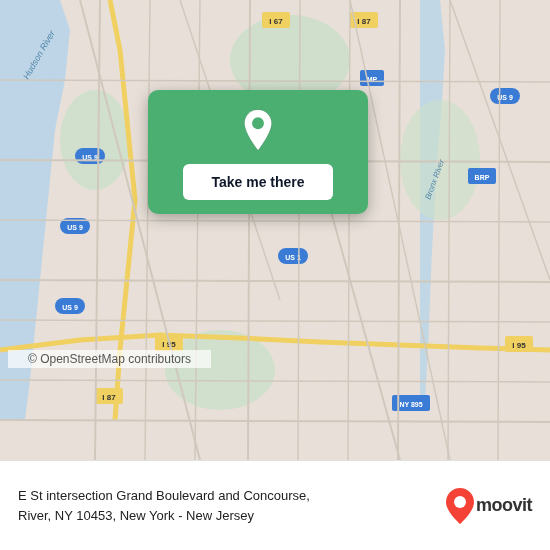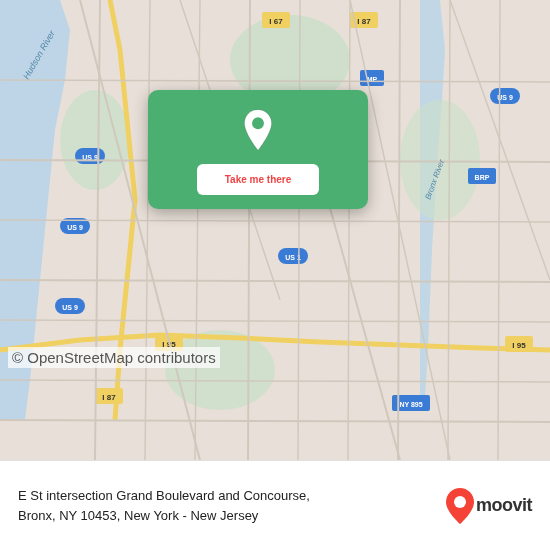--- a/index.html
+++ b/index.html
@@ -43,25 +43,25 @@
     }
 
     .pin-icon {
       width: 44px;
       height: 44px;
       margin-bottom: 12px;
     }
 
     .take-me-btn {
       background: white;
-      color: #ef4444;
+      color: #0f172a;
       border: none;
       border-radius: 6px;
       padding: 10px 28px;
-      font-size: 10px;
+      font-size: 14px;
       font-weight: 600;
       cursor: pointer;
       white-space: nowrap;
     }
 
     
     .info-bar {
       position: absolute;
       bottom: 0;
       left: 0;
@@ -82,24 +82,24 @@
       font-size: 13px;
       color: #222;
       font-weight: 500;
       line-height: 1.5;
     }
 
     .copyright {
       position: absolute;
       bottom: 92px;
       left: 8px;
-      font-size: 15px;
+      font-size: 12px;
       color: #555;
       background: rgba(255,255,255,0.7);
-      padding: 2px 4px;
+      padding: 2px 20px;
       border-radius: 0;
     }
 
     .moovit-logo {
       display: flex;
       align-items: center;
       margin-left: 10px;
     }
 
     .moovit-pin {
@@ -214,21 +214,21 @@
     </svg>
     <button class="take-me-btn">Take me there</button>
   </div>
 
   <div class="copyright">© OpenStreetMap contributors</div>
 </div>
 
 <div class="info-bar">
   <div class="info-text">
     <div class="address-line">E St intersection Grand Boulevard and Concourse,</div>
-    <div class="address-line">Bronx, NY 10453, New York - New Jersey</div>
+    <div class="address-line">River, NY 10453, New York - New Jersey</div>
   </div>
   <div class="moovit-logo">
     <svg class="moovit-pin" viewBox="0 0 32 38" xmlns="http://www.w3.org/2000/svg">
       <path d="M16 1C8.27 1 2 7.27 2 15C2 25 16 37 16 37C16 37 30 25 30 15C30 7.27 23.73 1 16 1Z" fill="#F44336"></path>
       <circle cx="16" cy="15" r="6" fill="white"></circle>
     </svg>
     <span class="moovit-text">moovit</span>
   </div>
 </div>
 

